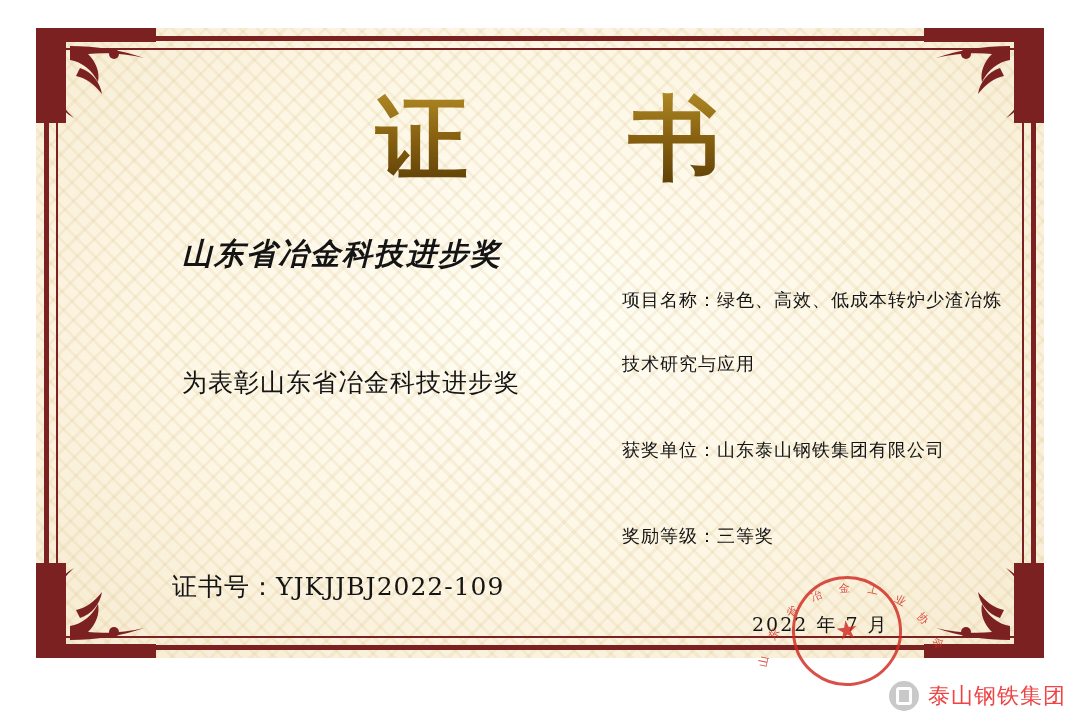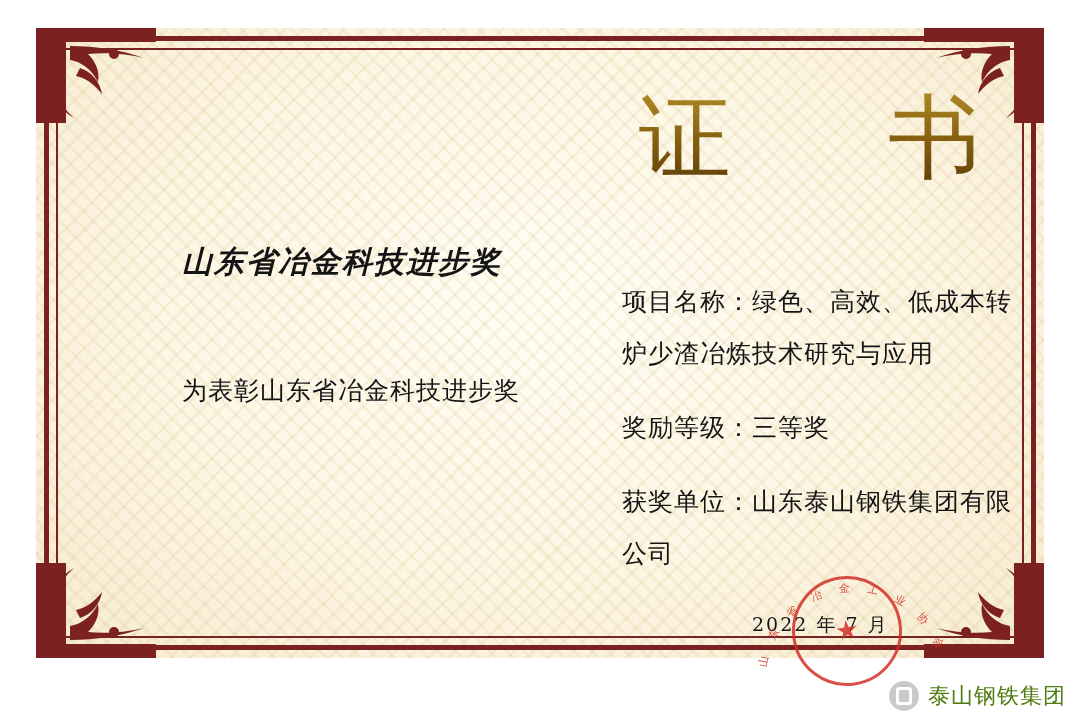--- a/index.html
+++ b/index.html
@@ -73,24 +73,24 @@
   .corner-tr { right: 0px; top: 0px; transform: scaleX(-1); }
   .corner-bl { left: 0px;  bottom: 0px; transform: scaleY(-1); }
   .corner-br { right: 0px; bottom: 0px; transform: scale(-1,-1); }
 
   
   #title {
     position: absolute;
     left: 16px;
     right: 0;
     top: 62px;
-    text-align: right;
+    text-align: center;
     font-family: "DejaVu Serif", serif;
     font-size: 92px;
-    font-weight: normal;
+    font-weight: bold;
     letter-spacing: 64px;
     text-indent: 64px;
     color: #7d5a12;
     background: linear-gradient(180deg, #b08a25 0%, #8a6412 45%, #5d3f06 100%);
     -webkit-background-clip: text;
     background-clip: text;
     -webkit-text-fill-color: transparent;
     line-height: 1.05;
   }
 
@@ -102,21 +102,20 @@
     width: 420px;
   }
   #award-name {
     font-family: Liberation Serif, serif;
     font-weight: bold;
     font-size: 30px;
     letter-spacing: 2px;
     color: #141414;
     text-align: center;
     font-style: italic;
-    margin-top: 8px;
   }
   #citation {
     margin-top: 84px;
     font-family: Liberation Serif, serif;
     font-size: 25px;
     line-height: 48px;
     color: #141414;
     letter-spacing: 1px;
   }
   #citation .ind { text-indent: 50px; display: block; }
@@ -128,26 +127,26 @@
     font-size: 25px;
     color: #141414;
     white-space: nowrap;
     letter-spacing: 1px;
   }
 
   
   #right-col {
     position: absolute;
     left: 586px;
-    top: 248px;
+    top: 240px;
     width: 390px;
     font-family: "DejaVu Serif", serif;
-    font-size: 25px;
-    color: #141414;
-    line-height: 52px;
+    font-size: 18px;
+    color: #141414;
+    line-height: 64px;
     letter-spacing: 1px;
   }
   .field { margin-bottom: 22px; }
   .field-label { white-space: nowrap; }
   #date-line {
     position: absolute;
     left: 716px;
     top: 584px;
     font-family: "DejaVu Serif", serif;
     font-size: 19px;
@@ -213,21 +212,21 @@
     position: absolute;
     left: 7px; top: 6px;
     width: 16px; height: 18px;
     border: 3px solid #ffffff;
     border-radius: 3px;
     box-sizing: border-box;
   }
   #watermark .wm-text {
     font-family: "DejaVu Serif", serif;
     font-size: 22px;
-    color: #4d7c0f;
+    color: #ef4444;
     letter-spacing: 1px;
     white-space: nowrap;
   }
 </style>
 </head>
 <body>
 
 <div id="certificate">
 
   <div class="frame-outer"></div>
@@ -274,31 +273,34 @@
     </svg>
   </div>
 
   <div id="title">证 书</div>
 
   <div id="left-col">
     <div id="award-name">山东省冶金科技进步奖</div>
     <div id="citation">
       <span class="ind">为表彰山东省冶金科技进步奖</span>
     </div>
+    <div id="cert-no">
+      <span>证书号：</span><span>YJKJJBJ2022-109</span>
+    </div>
   </div>
 
   <div id="right-col">
     <div class="field">
       <span class="field-label">项目名称：</span><span>绿色、高效、低成本转炉少渣冶炼技术研究与应用</span>
     </div>
     <div class="field">
+      <span class="field-label">获奖单位：</span><span>山东泰山钢铁集团有限公司</span>
+    </div>
+    <div class="field">
       <span class="field-label">奖励等级：</span><span>三等奖</span>
-    </div>
-    <div class="field">
-      <span class="field-label">获奖单位：</span><span>山东泰山钢铁集团有限公司</span>
     </div>
   </div>
 
   <div id="date-line">2022 年 7 月</div>
 
   <div id="seal">
     <div class="seal-star">★</div>
     <div class="seal-text">
       <span style="transform:rotate(-70deg) translate(-50%,-50px)">山</span>
       <span style="transform:rotate(-52deg) translate(-50%,-50px)">东</span>

